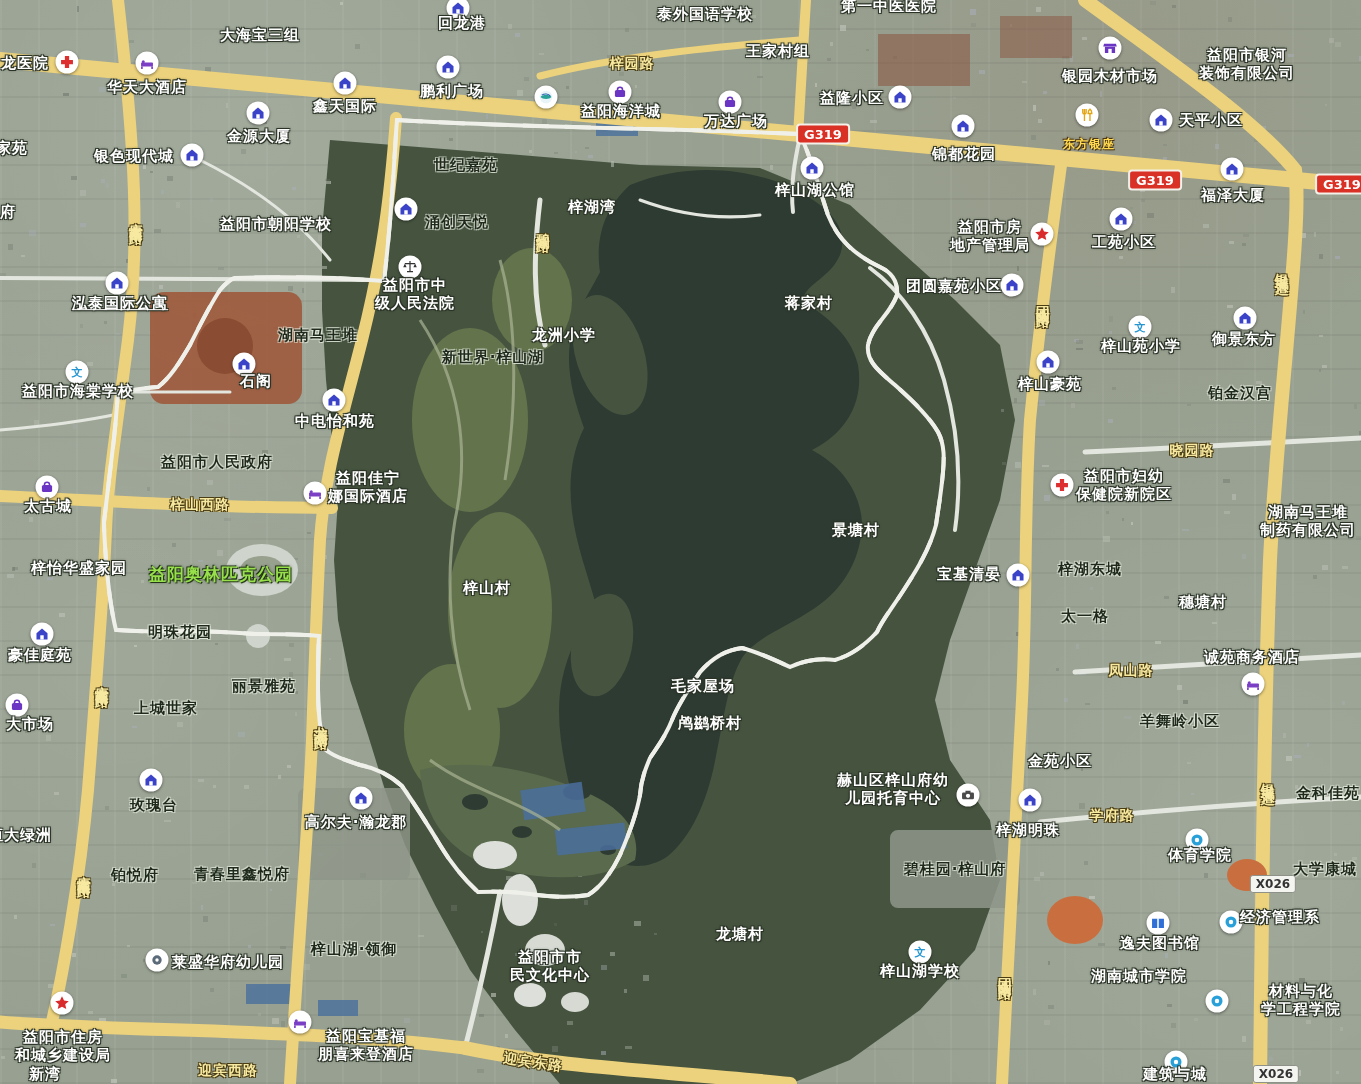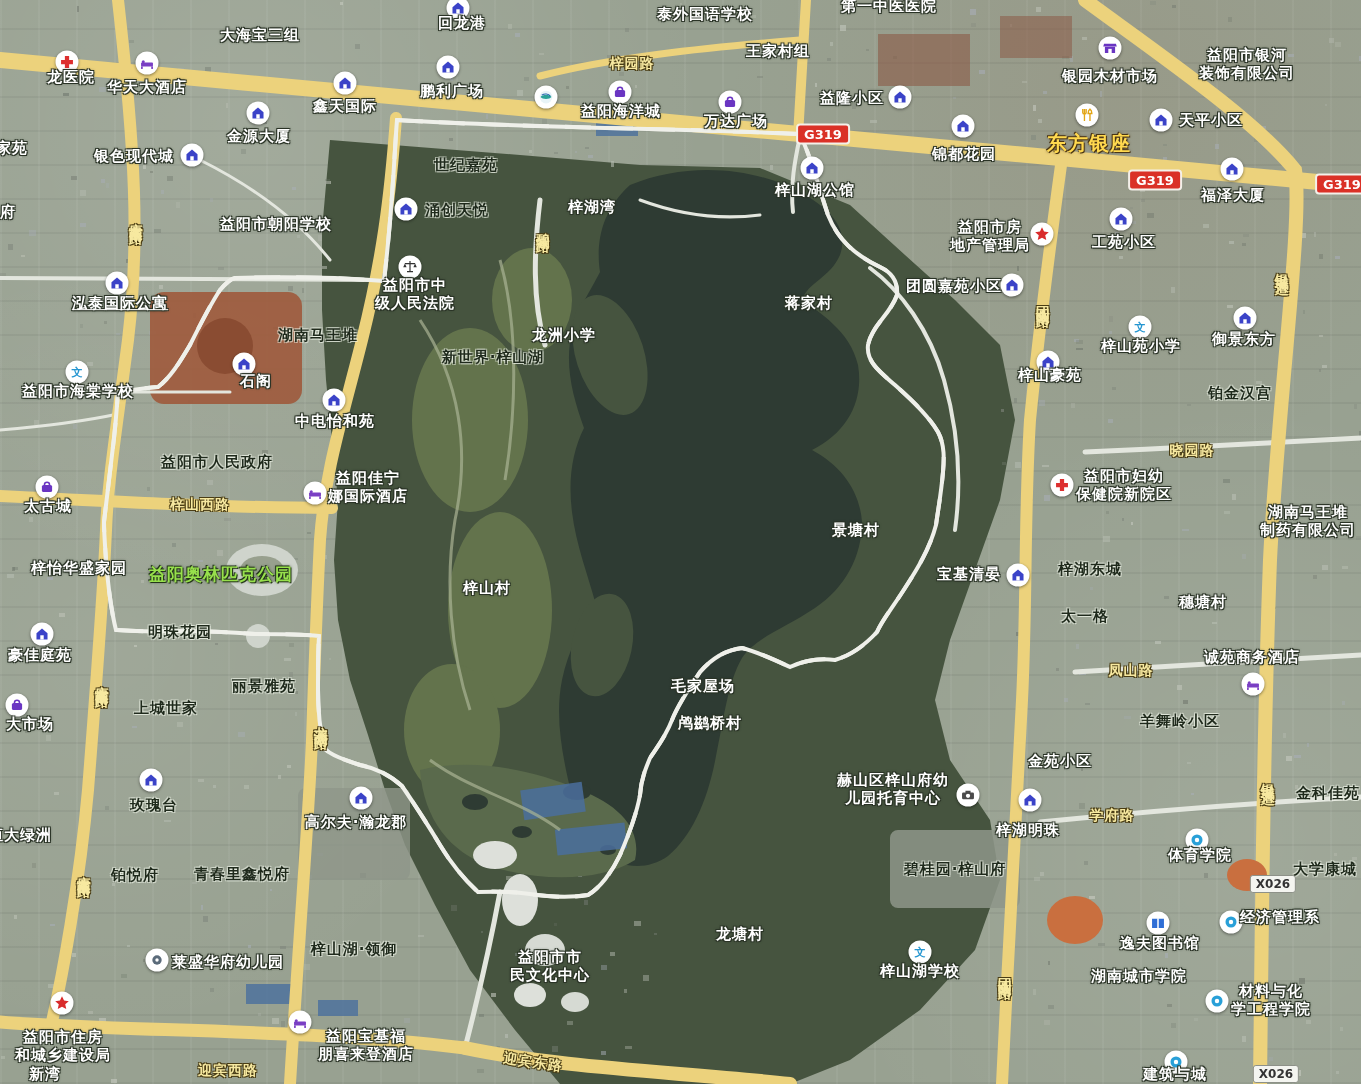--- a/index.html
+++ b/index.html
@@ -14,21 +14,21 @@
       repeating-linear-gradient(90deg, rgba(255,255,255,.05) 0 2px, transparent 2px 38px),
       repeating-linear-gradient(0deg, rgba(0,0,0,.05) 0 2px, transparent 2px 34px);}
   #terrain{position:absolute;left:0;top:0;}
   #overlay{position:absolute;left:0;top:0;width:100%;height:100%;}
   .lbl{position:absolute;transform:translate(-50%,-50%);font-weight:bold;font-size:15px;
     line-height:1.18;white-space:pre;text-align:center;letter-spacing:1px;pointer-events:none;}
   .lbl.light{color:#fff;text-shadow:-1px -1px 0 #2a3326,1px -1px 0 #2a3326,-1px 1px 0 #2a3326,1px 1px 0 #2a3326,0 0 3px #222c20;}
   .lbl.dark{color:#1f2a1c;text-shadow:-1px -1px 0 rgba(238,243,232,.6),1px 1px 0 rgba(238,243,232,.6),1px -1px 0 rgba(238,243,232,.5),-1px 1px 0 rgba(238,243,232,.5);}
   .lbl.road{color:#f7e9a0;font-size:14px;text-shadow:-1px -1px 0 #4a3d14,1px -1px 0 #4a3d14,-1px 1px 0 #4a3d14,1px 1px 0 #4a3d14;}
   .lbl.green{color:#97e04c;font-size:17px;text-shadow:-1px -1px 0 #24361a,1px 1px 0 #24361a,0 0 3px #24361a;}
-  .lbl.yellow{color:#ffd94f;font-size:20px;text-shadow:-1px -1px 0 #4a3514,1px 1px 0 #4a3514,0 0 3px #4a3514;}
+  .lbl.yellow{color:#ffd94f;font-size:12px;text-shadow:-1px -1px 0 #4a3514,1px 1px 0 #4a3514,0 0 3px #4a3514;}
   .lbl.vert{writing-mode:vertical-rl;letter-spacing:3px;}
   .poi{position:absolute;width:23px;height:23px;border-radius:50%;background:#fff;
     transform:translate(-50%,-50%);box-shadow:0 1px 3px rgba(0,0,0,.45);
     display:flex;align-items:center;justify-content:center;}
   .poi svg{width:17px;height:17px;display:block;}
   .badge{position:absolute;transform:translate(-50%,-50%);font-weight:bold;border-radius:4px;}
   .badge.hw{background:#da3127;color:#fff;border:2px solid #f4f0ea;font-size:13px;padding:0 6px;line-height:17px;}
   .badge.county{background:#f4f5f0;color:#333;border:1px solid #8d9188;font-size:12px;padding:0 5px;line-height:16px;border-radius:3px;}
 </style>
 </head>
@@ -788,21 +788,21 @@
           <circle cx="10" cy="10" r="6.5" fill="#29a0d8"></circle>
           <circle cx="10" cy="10" r="2.6" fill="#fff"></circle>
         </svg>
       </div>
       <div class="poi" style="left: 1176px; top: 1062px;">
         <svg viewBox="0 0 20 20">
           <circle cx="10" cy="10" r="6.5" fill="#29a0d8"></circle>
           <circle cx="10" cy="10" r="2.6" fill="#fff"></circle>
         </svg>
       </div>
-      <div class="lbl light" style="left: 25px; top: 78px; margin-left: 46px;">龙医院</div>
+      <div class="lbl light" style="left: 25px; top: 64px;">龙医院</div>
       <div class="lbl light" style="left: 147px; top: 88px;">华天大酒店</div>
       <div class="lbl light" style="left: 260px; top: 36px;">大海宝三组</div>
       <div class="lbl light" style="left: 462px; top: 24px;">回龙港</div>
       <div class="lbl light" style="left: 452px; top: 92px;">鹏利广场</div>
       <div class="lbl light" style="left: 345px; top: 107px;">鑫天国际</div>
       <div class="lbl light" style="left: 259px; top: 137px;">金源大厦</div>
       <div class="lbl light" style="left: 134px; top: 157px;">银色现代城</div>
       <div class="lbl light" style="left: 12px; top: 149px;">家苑</div>
       <div class="lbl light" style="left: 8px; top: 213px;">府</div>
       <div class="lbl light" style="left: 705px; top: 15px;">泰外国语学校</div>
@@ -813,21 +813,21 @@
       <div class="lbl light" style="left: 1110px; top: 77px;">银园木材市场</div>
       <div class="lbl light" style="left: 1247px; top: 65px;">益阳市银河
 装饰有限公司</div>
       <div class="lbl yellow" style="left: 1089px; top: 144px;">东方银座</div>
       <div class="lbl light" style="left: 1211px; top: 121px;">天平小区</div>
       <div class="lbl light" style="left: 964px; top: 155px;">锦都花园</div>
       <div class="lbl light" style="left: 1233px; top: 196px;">福泽大厦</div>
       <div class="lbl light" style="left: 621px; top: 112px;">益阳海洋城</div>
       <div class="lbl light" style="left: 736px; top: 122px;">万达广场</div>
       <div class="lbl dark" style="left: 466px; top: 166px;">世纪嘉苑</div>
-      <div class="lbl dark" style="left: 457px; top: 211px; text-align: center;">涌创天悦</div>
+      <div class="lbl dark" style="left: 457px; top: 223px; text-align: center;">涌创天悦</div>
       <div class="lbl light" style="left: 592px; top: 208px;">梓湖湾</div>
       <div class="lbl road vert" style="left: 543px; top: 226px;">碧湖路</div>
       <div class="lbl light" style="left: 815px; top: 191px;">梓山湖公馆</div>
       <div class="lbl light" style="left: 990px; top: 237px;">益阳市房
 地产管理局</div>
       <div class="lbl light" style="left: 1124px; top: 243px;">工苑小区</div>
       <div class="lbl road vert" style="left: 1282px; top: 268px;">银城大道</div>
       <div class="lbl light" style="left: 276px; top: 225px;">益阳市朝阳学校</div>
       <div class="lbl road vert" style="left: 136px; top: 217px;">康富南路</div>
       <div class="lbl light" style="left: 415px; top: 295px;">益阳市中
@@ -837,21 +837,21 @@
       <div class="lbl light" style="left: 120px; top: 304px; text-decoration: underline;">泓泰国际公寓</div>
       <div class="lbl dark" style="left: 318px; top: 336px;">湖南马王堆</div>
       <div class="lbl light" style="left: 78px; top: 392px;">益阳市海棠学校</div>
       <div class="lbl light" style="left: 256px; top: 382px;">石阁</div>
       <div class="lbl light" style="left: 335px; top: 422px;">中电怡和苑</div>
       <div class="lbl light" style="left: 809px; top: 304px;">蒋家村</div>
       <div class="lbl light" style="left: 954px; top: 287px;">团圆嘉苑小区</div>
       <div class="lbl road vert" style="left: 1043px; top: 300px;">团圆南路</div>
       <div class="lbl light" style="left: 1141px; top: 347px;">梓山苑小学</div>
       <div class="lbl light" style="left: 1244px; top: 340px;">御景东方</div>
-      <div class="lbl light" style="left: 1050px; top: 376px;">梓山豪苑</div>
+      <div class="lbl light" style="left: 1050px; top: 385px;">梓山豪苑</div>
       <div class="lbl dark" style="left: 1240px; top: 394px;">铂金汉宫</div>
       <div class="lbl road" style="left: 1192px; top: 450px;">晓园路</div>
       <div class="lbl light" style="left: 1124px; top: 486px;">益阳市妇幼
 保健院新院区</div>
       <div class="lbl dark" style="left: 217px; top: 463px; text-align: right;">益阳市人民政府</div>
       <div class="lbl light" style="left: 368px; top: 488px;">益阳佳宁
 娜国际酒店</div>
       <div class="lbl light" style="left: 48px; top: 507px;">太古城</div>
       <div class="lbl road" style="left: 200px; top: 504px;">梓山西路</div>
       <div class="lbl light" style="left: 55px; top: 569px; padding-left: 48px;">梓怡华盛家园</div>
@@ -895,21 +895,21 @@
       <div class="lbl dark" style="left: 354px; top: 950px;">梓山湖·领御</div>
       <div class="lbl light" style="left: 228px; top: 963px;">莱盛华府幼儿园</div>
       <div class="lbl light" style="left: 740px; top: 935px;">龙塘村</div>
       <div class="lbl light" style="left: 920px; top: 972px;">梓山湖学校</div>
       <div class="lbl road vert" style="left: 1005px; top: 972px;">团圆南路</div>
       <div class="lbl light" style="left: 1280px; top: 918px;">经济管理系</div>
       <div class="lbl light" style="left: 1160px; top: 944px;">逸夫图书馆</div>
       <div class="lbl light" style="left: 1139px; top: 977px;">湖南城市学院</div>
       <div class="lbl light" style="left: 550px; top: 967px;">益阳市市
 民文化中心</div>
-      <div class="lbl light" style="left: 1271px; top: 1001px;">材料与化
+      <div class="lbl light" style="left: 1301px; top: 1001px;">材料与化
 学工程学院</div>
       <div class="lbl light" style="left: 63px; top: 1047px;">益阳市住房
 和城乡建设局</div>
       <div class="lbl light" style="left: 35px; top: 1075px; margin-left: 10px;">新湾</div>
       <div class="lbl road" style="left: 228px; top: 1070px;">迎宾西路</div>
       <div class="lbl light" style="left: 366px; top: 1046px;">益阳宝基福
 朋喜来登酒店</div>
       <div class="lbl road" style="left: 533px; top: 1062px; transform: translate(-50%, -50%) rotate(8deg);">迎宾东路</div>
       <div class="lbl light" style="left: 1175px; top: 1075px;">建筑与城</div>
       <div class="badge hw" style="left: 823px; top: 134px;">G319</div>

